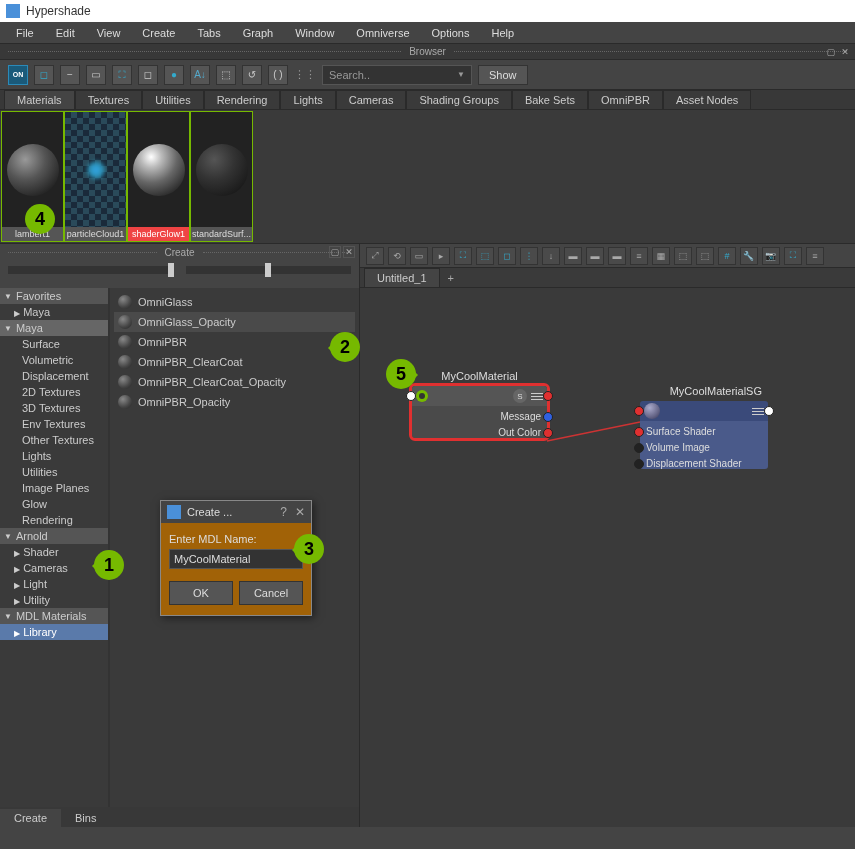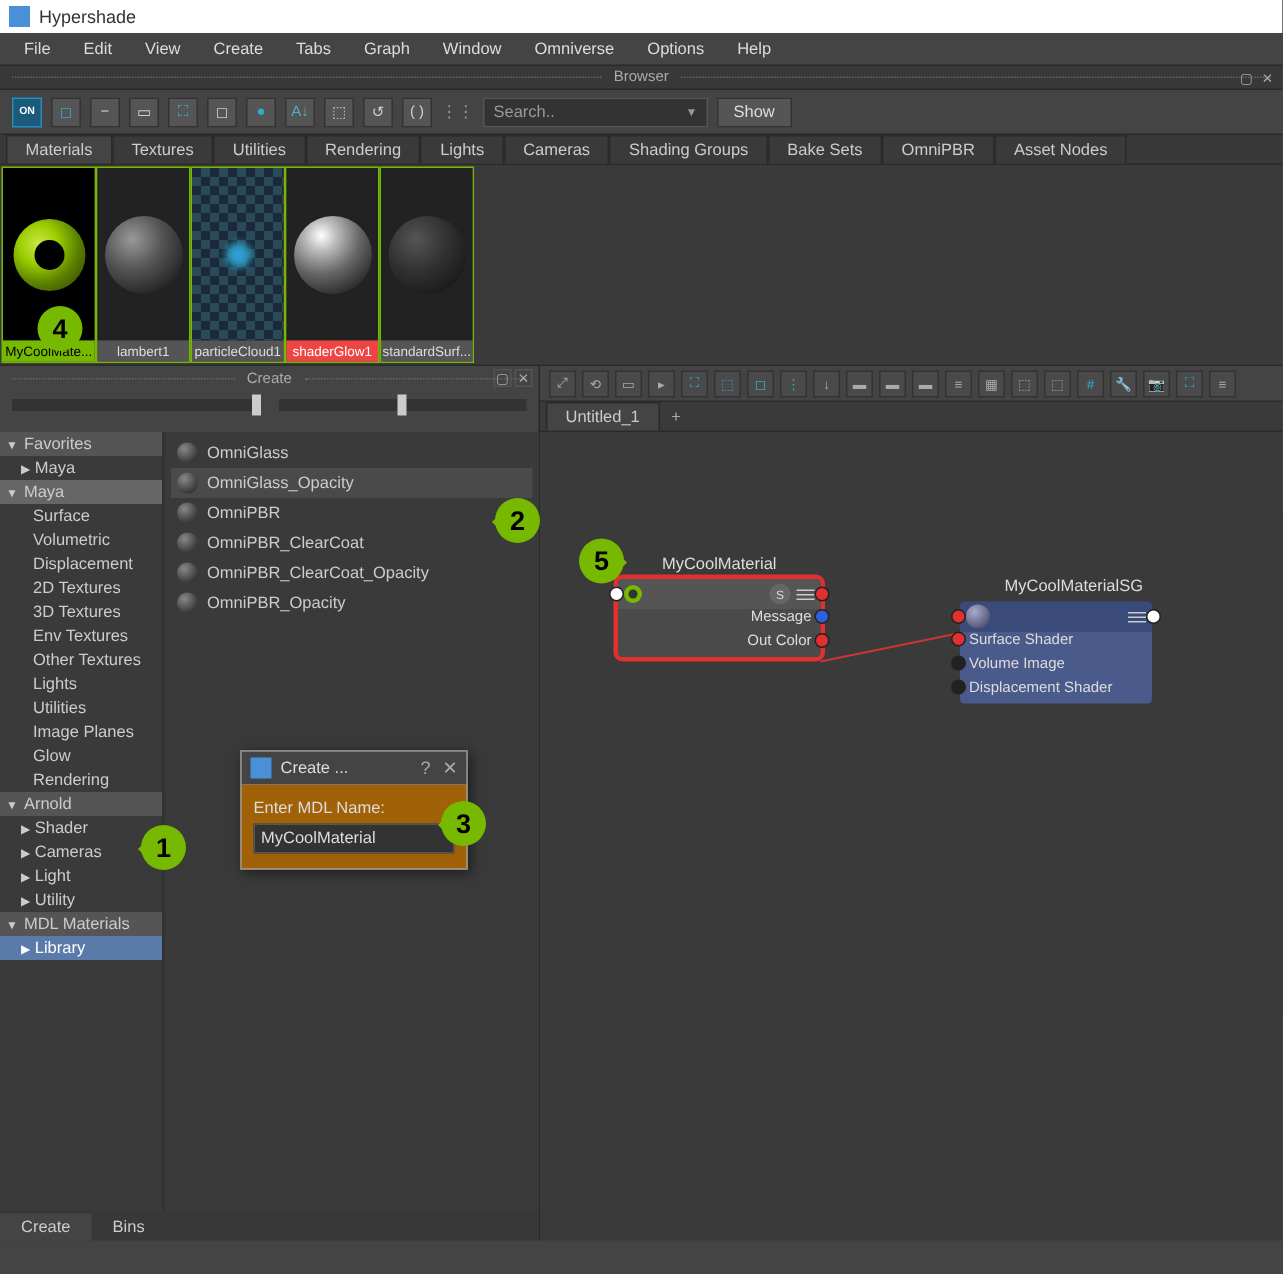--- a/index.html
+++ b/index.html
@@ -83,21 +83,21 @@
 .graph-tabs { height: 20px; display: flex; align-items: flex-end; padding: 0 4px; background: #3a3a3a; border-bottom: 1px solid #2a2a2a; }
 .graph-tabs .gtab { padding: 3px 12px; font-size: 11px; cursor: pointer; background: #444; border: 1px solid #2a2a2a; border-bottom: none; }
 .graph-tabs .add { padding: 3px 8px; cursor: pointer; color: #aaa; }
 
 .graph-canvas { flex: 1; background: #3a3a3a; position: relative; }
 
 .node { position: absolute; border-radius: 3px; }
 .node-title { font-size: 11px; color: #ddd; padding: 2px 6px; text-align: center; }
 .node-header { height: 20px; background: #555; display: flex; align-items: center; padding: 0 4px; gap: 4px; border-radius: 3px 3px 0 0; position: relative; }
 .node-body { background: #4a4a4a; border-radius: 0 0 3px 3px; }
-.node-row { height: 16px; display: flex; align-items: flex-start; justify-content: flex-end; padding: 0 6px; font-size: 10px; color: #ddd; position: relative; }
+.node-row { height: 16px; display: flex; align-items: flex-end; justify-content: flex-end; padding: 0 6px; font-size: 10px; color: #ddd; position: relative; }
 .node.sel { outline: 3px solid #e03030; }
 .node.sg .node-header { background: #3a4a7a; }
 .node.sg .node-body { background: #4a5a8a; }
 .node.sg .node-row { justify-content: flex-start; }
 .port { width: 10px; height: 10px; border-radius: 50%; position: absolute; background: #fff; border: 1px solid #222; }
 .port.red { background: #e03030; }
 .port.blue { background: #3060e0; }
 .port.dark { background: #222; }
 
 .edge { position: absolute; pointer-events: none; }
@@ -180,26 +180,20 @@
   <div class="tab">Rendering</div>
   <div class="tab">Lights</div>
   <div class="tab">Cameras</div>
   <div class="tab">Shading Groups</div>
   <div class="tab">Bake Sets</div>
   <div class="tab">OmniPBR</div>
   <div class="tab">Asset Nodes</div>
 </div>
 
 <div class="thumbnails">
-  <div class="thumb sel">
-    <div class="img" style="background:#000;">
-        <div class="torus"></div>
-      </div>
-    <div class="label">MyCoolMate...</div>
-  </div>
   <div class="thumb gray">
     <div class="img">
         <div class="sphere"></div>
       </div>
     <div class="label">lambert1</div>
   </div>
   <div class="thumb gray">
     <div class="img" style="padding:0;">
         <div class="checker"></div>
       </div>
@@ -401,20 +395,24 @@
 <div class="dialog" style="left:150px; top:500px;margin-left:10px;">
   <div class="dialog-title">
     <span class="dicon"></span>
     <span>Create ...</span>
     <span class="dhelp">?</span>
     <span class="dclose">✕</span>
   </div>
   <div class="dialog-body">
     <div class="label">Enter MDL Name:</div>
     <input type="text" value="MyCoolMaterial" style="">
+    <div class="btns">
+      <button>OK</button>
+      <button>Cancel</button>
+    </div>
   </div>
 </div>
 
 <div class="callout tail-l" style="left:94px; top:550px;">1</div>
 <div class="callout tail-l" style="left:330px; top:332px;">2</div>
 <div class="callout tail-l" style="left:294px; top:534px;">3</div>
 <div class="callout" style="left:25px; top:204px;">4</div>
 <div class="callout tail-r" style="left:386px; top:359px;">5</div>
 
 </body></html>

